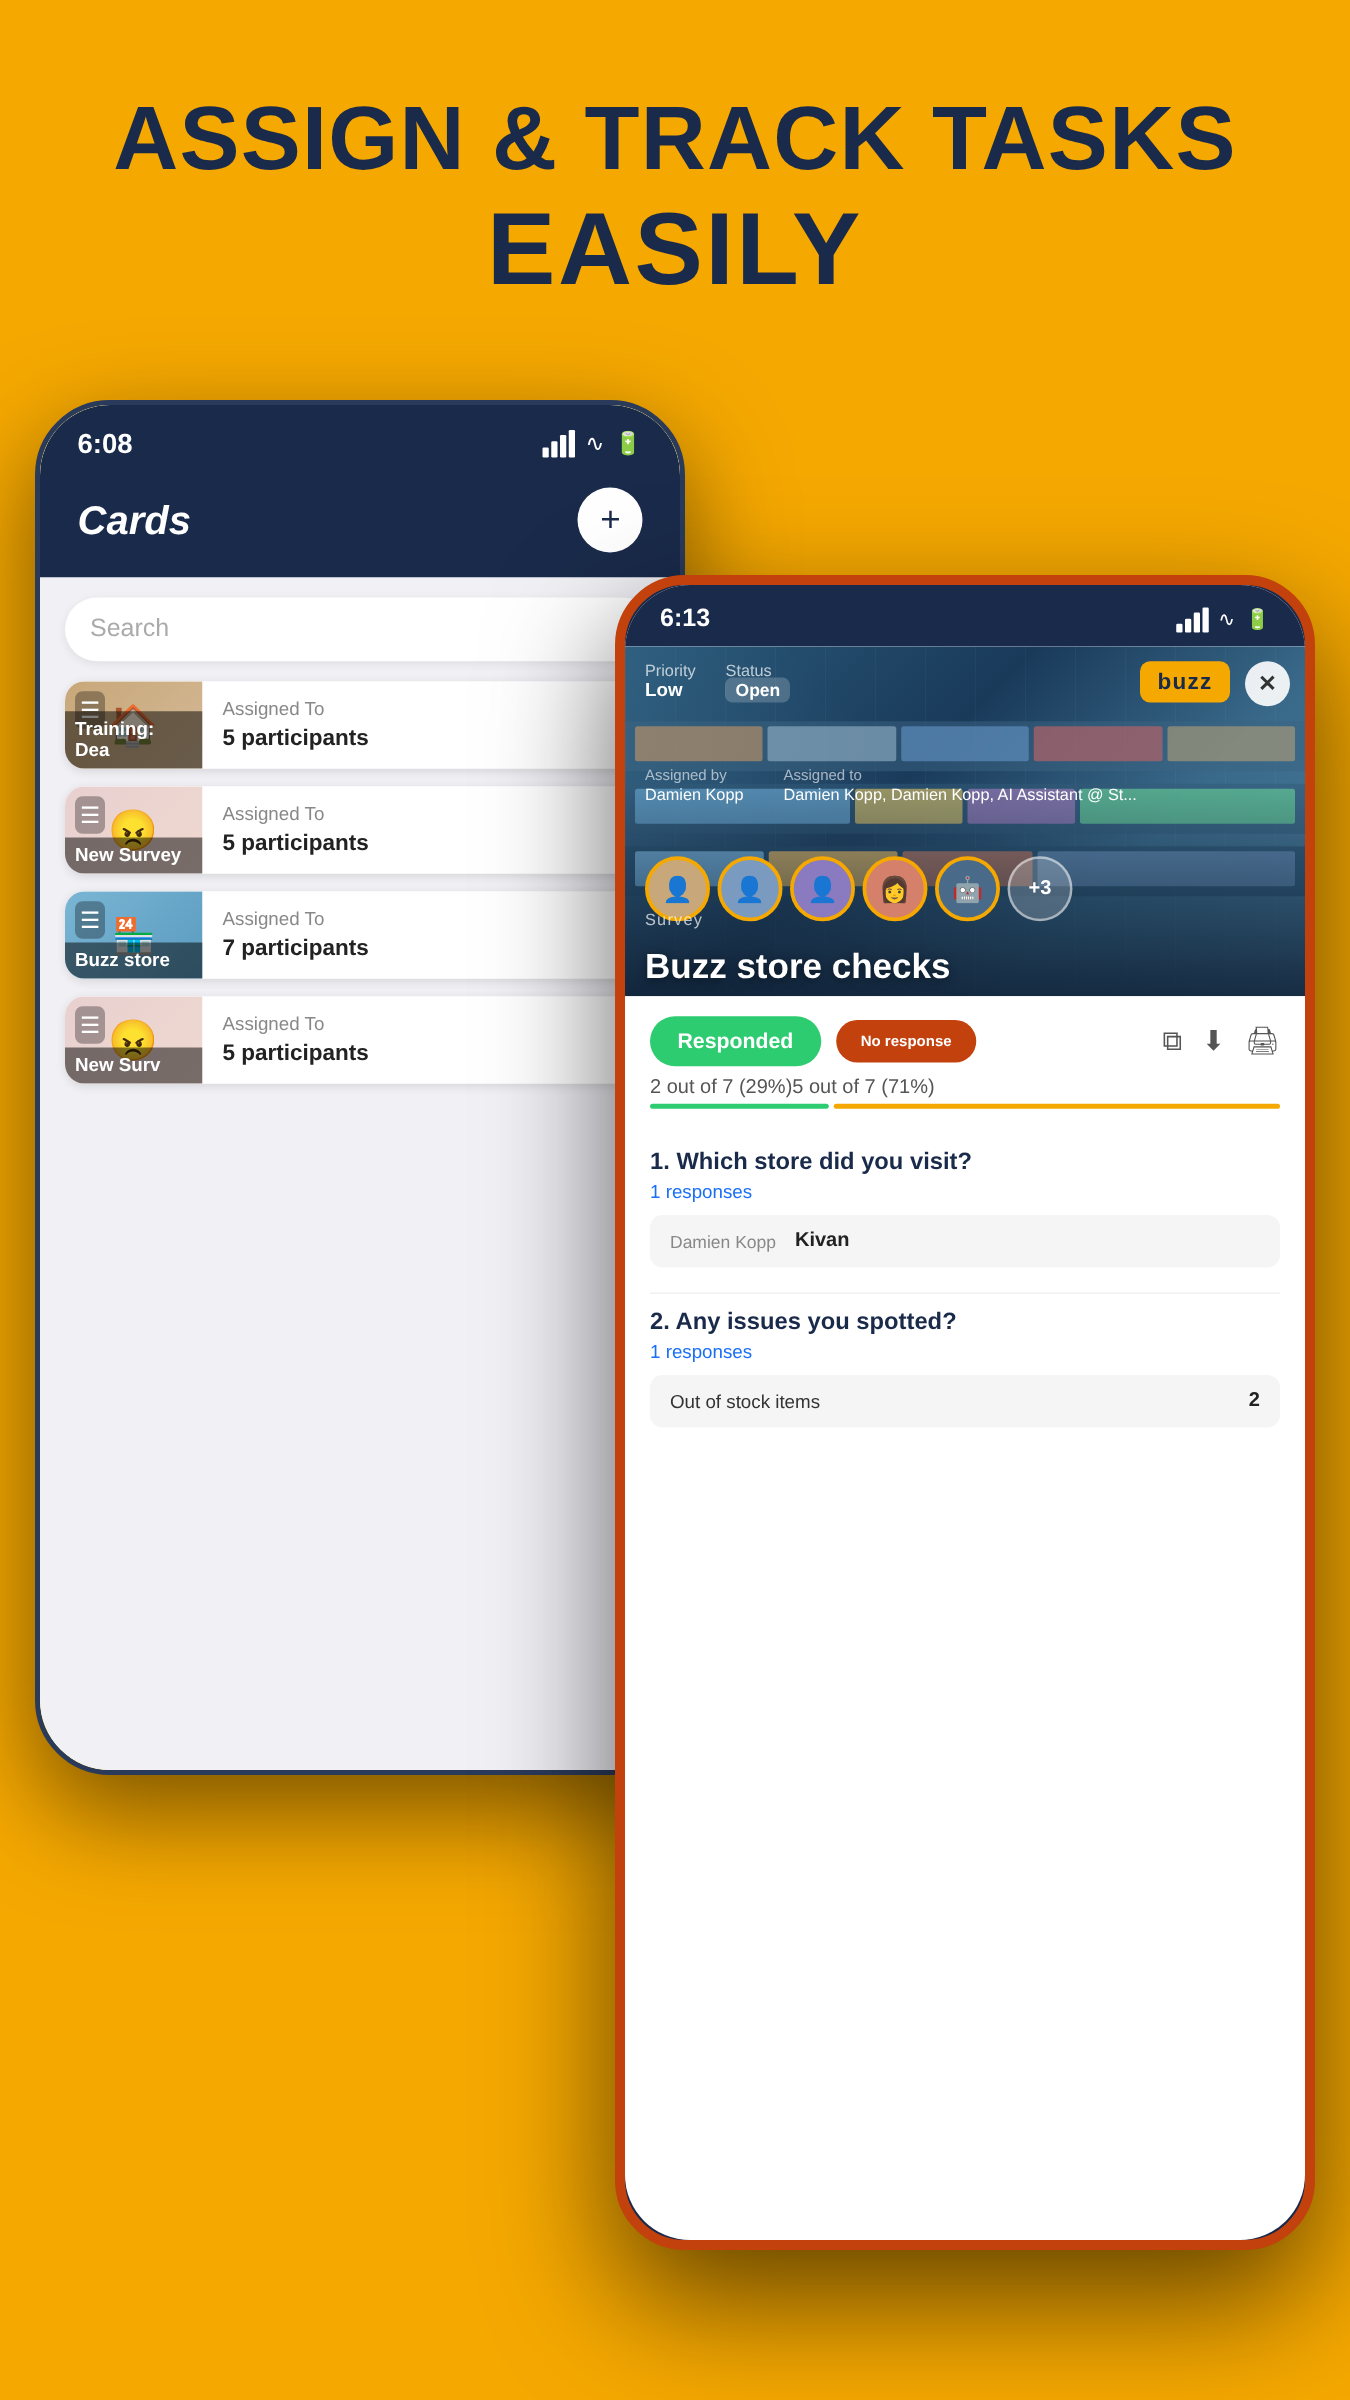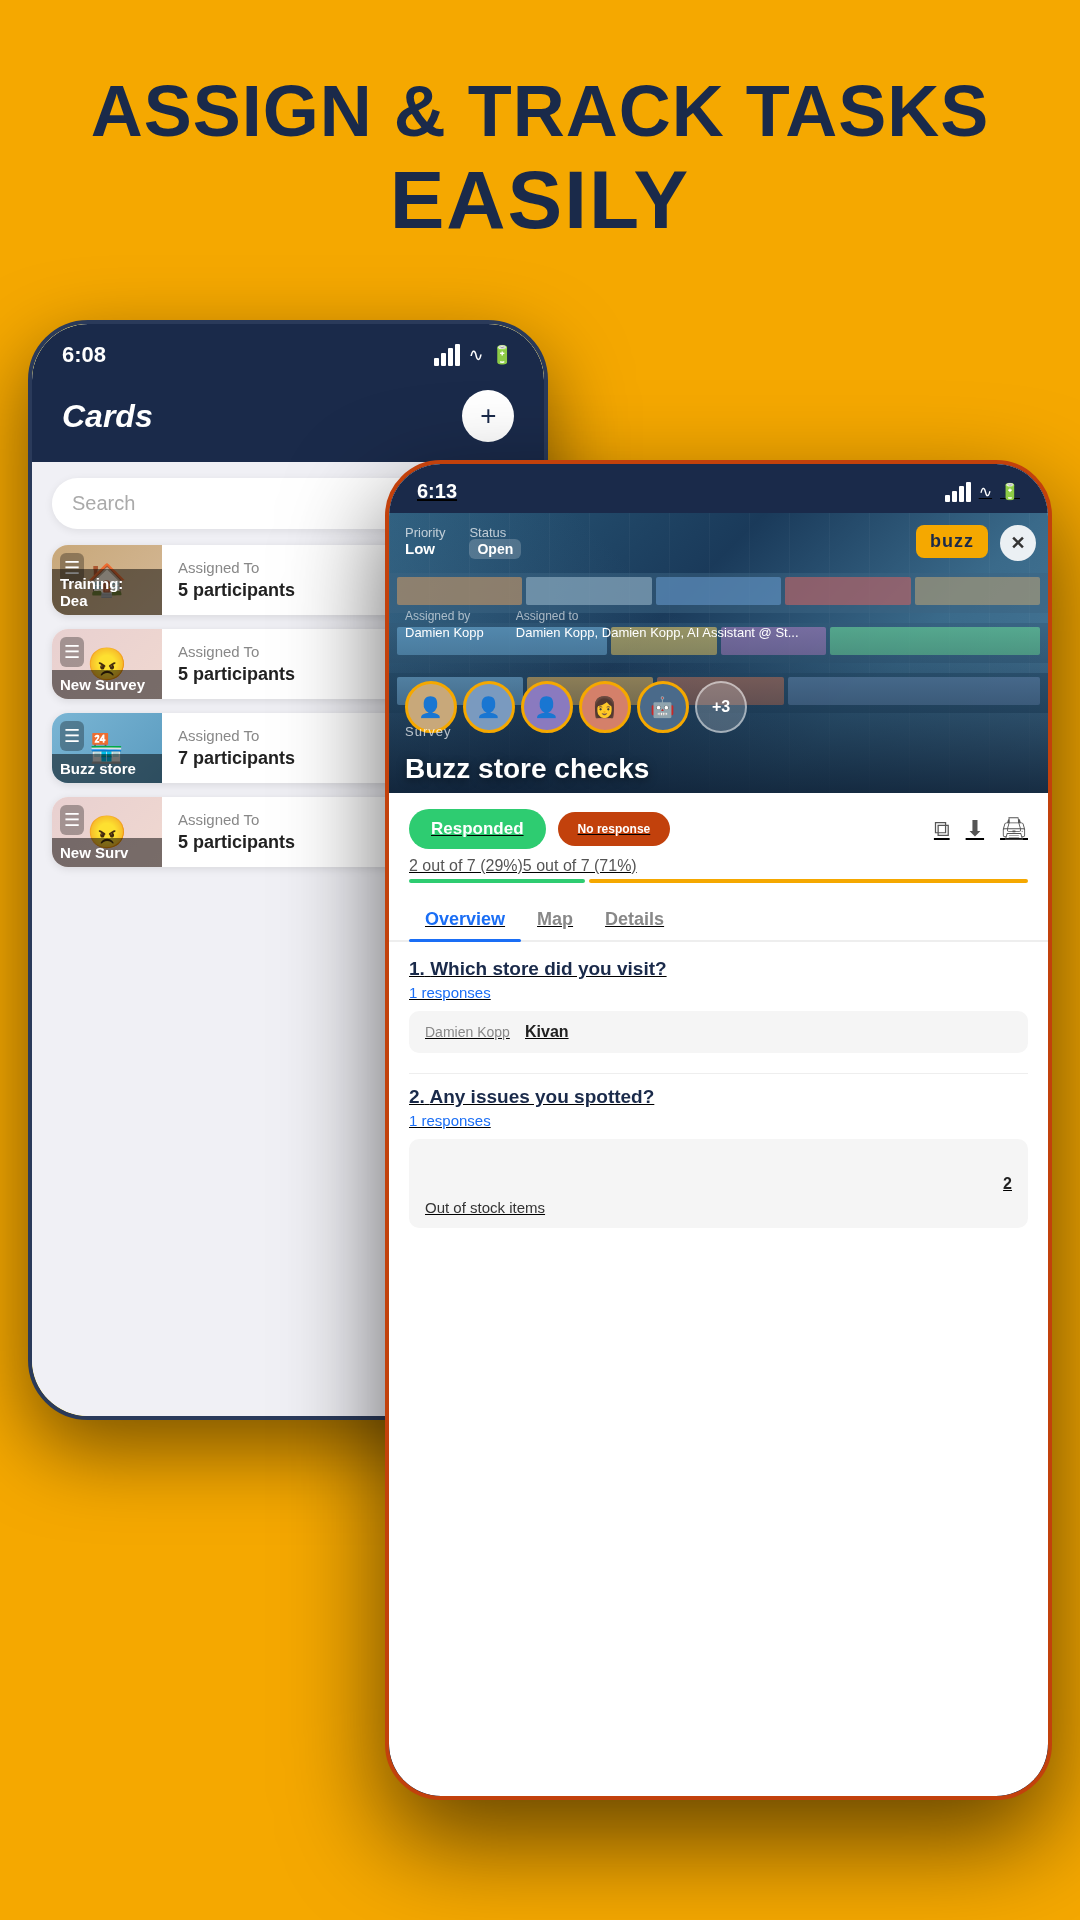--- a/index.html
+++ b/index.html
@@ -226,29 +226,28 @@
       font-size: 18px;
       color: #222;
       font-weight: 700;
     }
 
     
     .phone-front {
       position: absolute;
       right: 28px;
       top: 220px;
-      width: 667px;
+      width: 560px;
       height: 1340px;
       background: #1a2a4a;
       border-radius: 56px;
       box-shadow: 0 40px 100px rgba(0,0,0,0.6);
       overflow: hidden;
-      border: 4px solid #c2410c;
+      border: 8px solid #c2410c;
       z-index: 10;
-      text-decoration: underline;
     }
     .phone-front-inner {
       width: 100%;
       height: 100%;
       background: white;
       border-radius: 52px;
       overflow: hidden;
       display: flex;
       flex-direction: column;
     }
@@ -577,21 +576,20 @@
     .issue-row {
       display: flex;
       align-items: center;
       padding: 12px 16px;
       gap: 16px;
     }
     .issue-label {
       font-size: 15px;
       color: #333;
       flex: 1;
-      margin-top: 48px;
     }
     .issue-value {
       font-size: 16px;
       font-weight: 700;
       color: #222;
     }
   </style>
 </head>
 <body>
 
@@ -788,25 +786,20 @@
         <div class="response-stats">
           <span class="stat-responded">2 out of 7 (29%)</span>
           <span class="stat-no-response">5 out of 7 (71%)</span>
         </div>
         <div class="response-progress-bars">
           <div class="prog-green"></div>
           <div class="prog-orange"></div>
         </div>
       </div>
 
-      <div class="tabs-row">
-        <div class="tab active">Overview</div>
-        <div class="tab">Map</div>
-        <div class="tab">Details</div>
-      </div>
 
       <div class="questions-section">
 
         <div class="question-block">
           <div class="question-title"><span>1.</span> <span>Which store did you visit?</span></div>
           <div class="question-responses">1 responses</div>
           <div class="answer-row">
             <span class="answer-author">Damien Kopp</span>
             <span class="answer-text">Kivan</span>
           </div>

